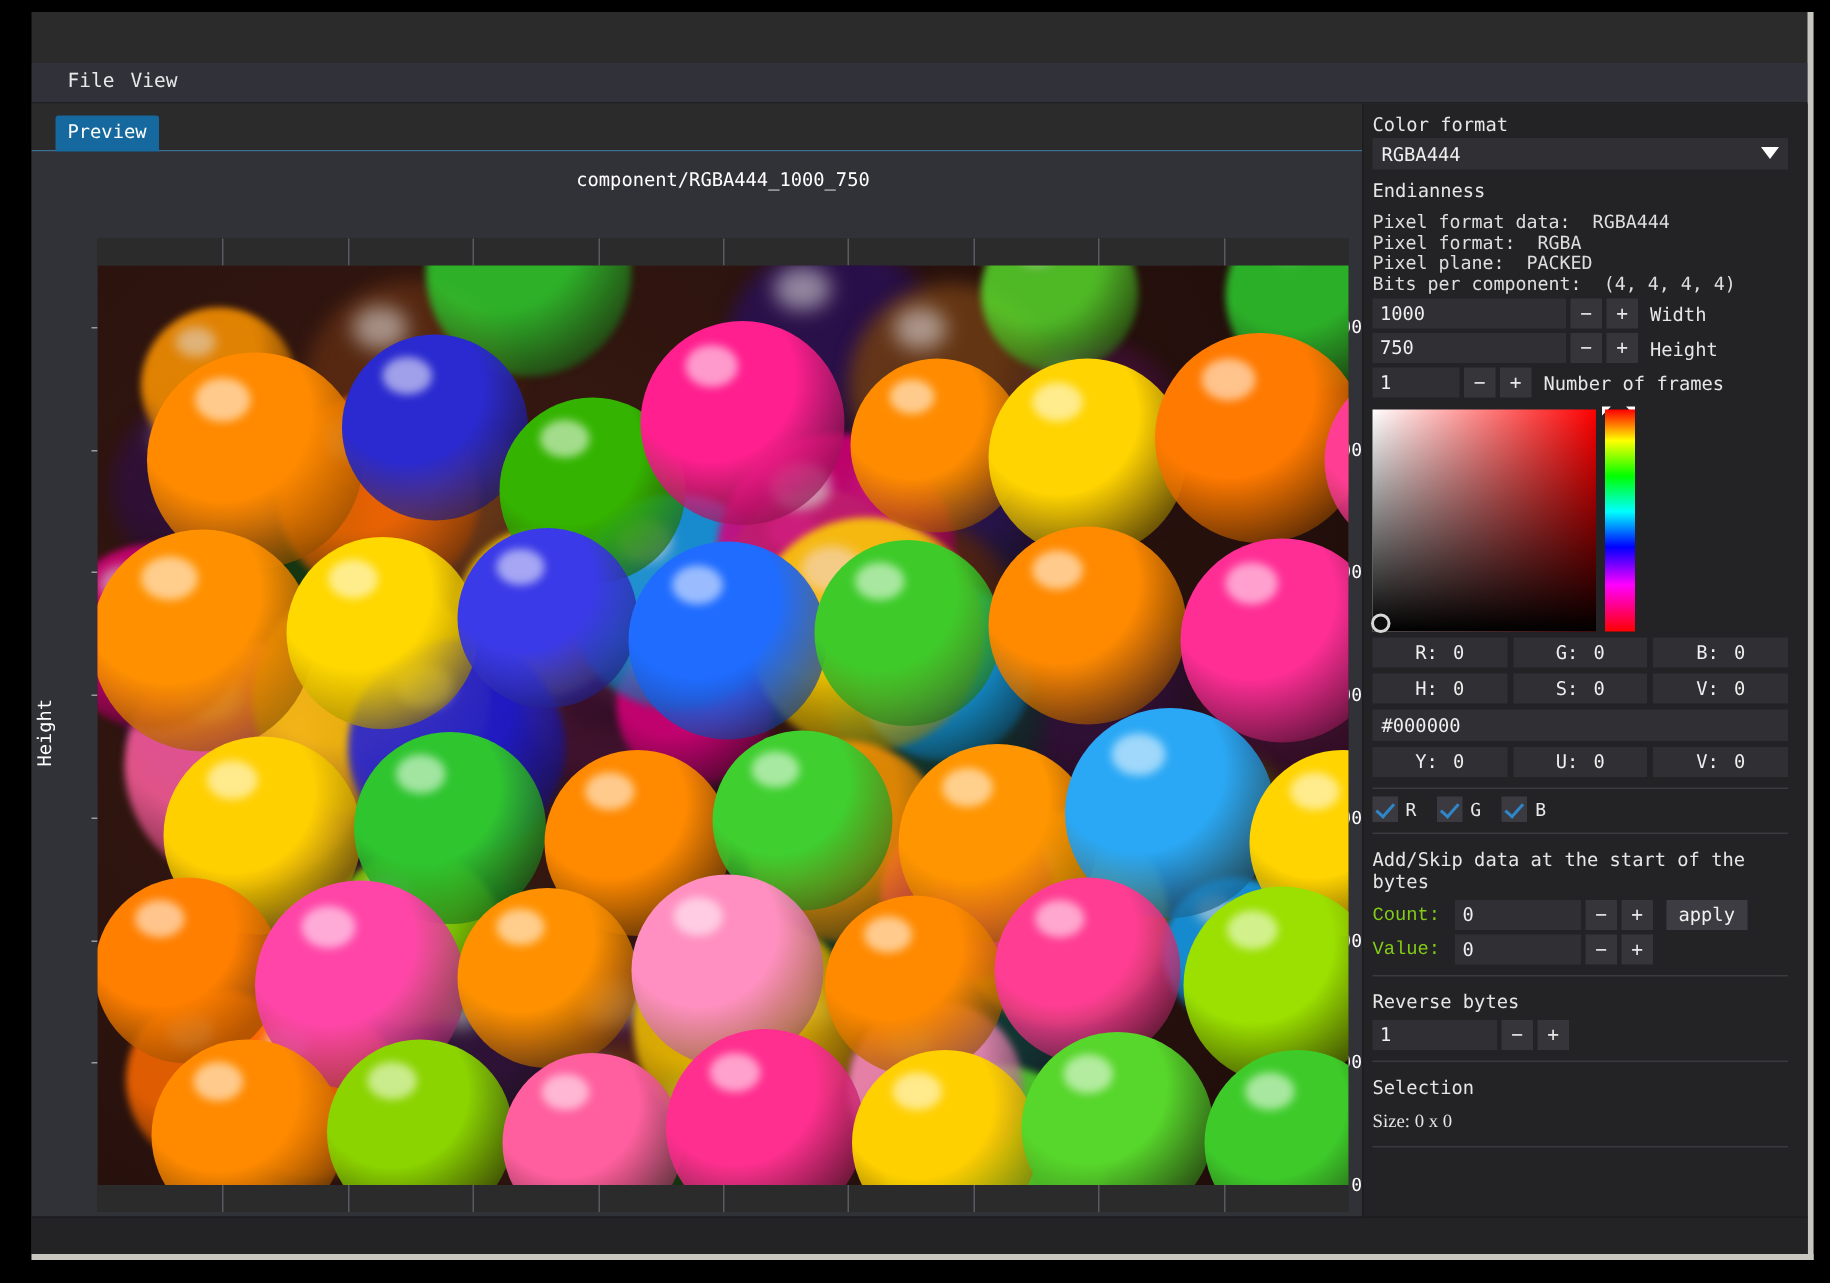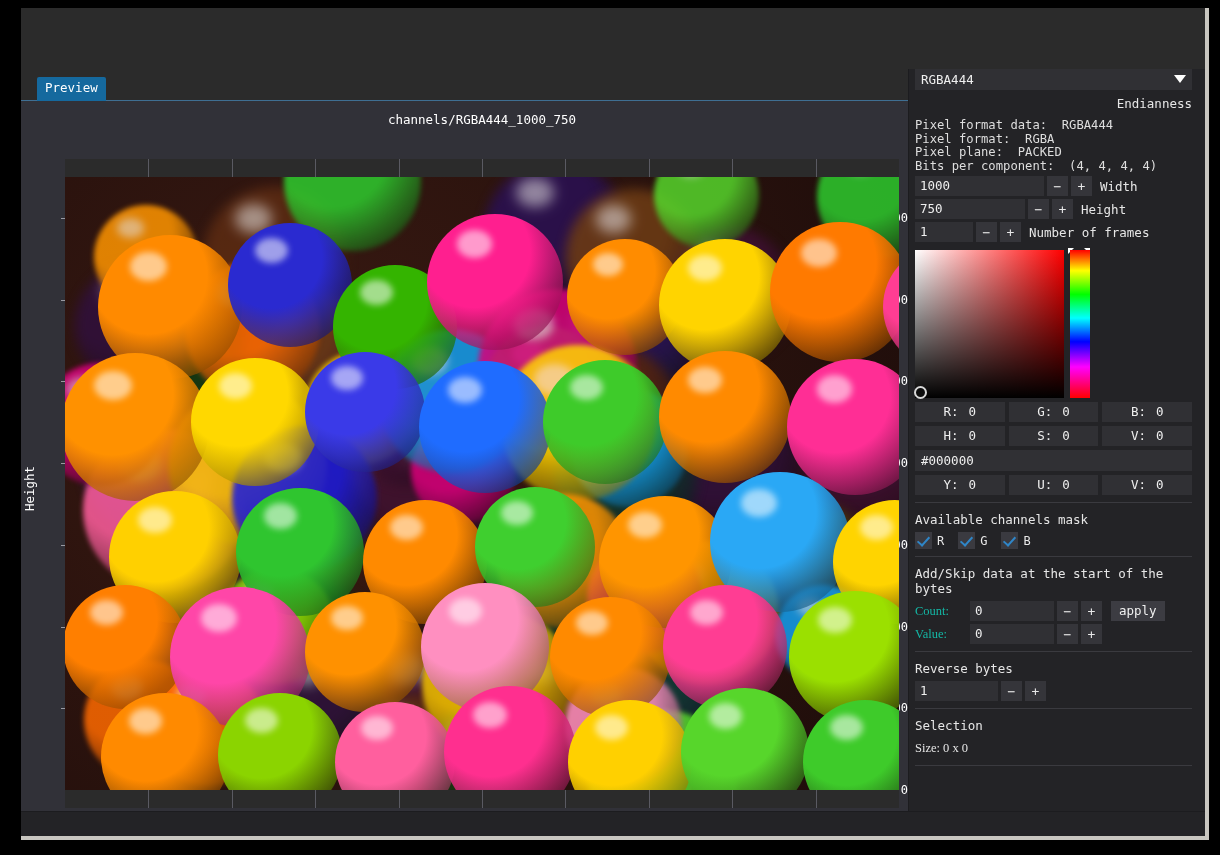--- a/index.html
+++ b/index.html
@@ -466,23 +466,23 @@
     color: #f0f0f0;
     font-size: 12.5px;
     font-family: "DejaVu Sans Mono", monospace;
     height: 20px;
     line-height: 20px;
     padding: 0 8px;
     margin-left: 6px;
     cursor: pointer;
   }
   .lbl-inline {
-    color: #14b8a6;
-    font-size: 12.5px;
-    font-family: Liberation Serif, serif;
+    color: #84cc16;
+    font-size: 12.5px;
+    font-family: Liberation Mono, monospace;
     width: 52px;
     flex: 0 0 52px;
   }
 
   
   .side-scroll {
     position: absolute;
     right: 0; top: 0;
     width: 8px; height: 767px;
     background: #232326;
@@ -499,30 +499,34 @@
     border-top: 1px solid #1c1c1f;
   }
 </style>
 </head>
 <body>
 
 <div id="app">
   <div class="window">
 
 
+    <div class="menubar">
+      <div class="menu-item menu-file">File</div>
+      <div class="menu-item menu-view">View</div>
+    </div>
 
     <div class="content">
 
       <div class="left-pane">
         <div class="tabbar">
           <div class="tab">Preview</div>
         </div>
 
         <div class="plot">
-          <div class="plot-title">channels/RGBA444_1000_750</div>
+          <div class="plot-title">component/RGBA444_1000_750</div>
 
           <div id="yticks">
               <div class="ytick-label" style="top: 689px;">0</div>
               <div class="ytick-label" style="top: 607.267px;">100</div>
               <div class="ytick-mark" style="top: 607.267px;"></div>
               <div class="ytick-label" style="top: 525.533px;">200</div>
               <div class="ytick-mark" style="top: 525.533px;"></div>
               <div class="ytick-label" style="top: 443.8px;">300</div>
               <div class="ytick-mark" style="top: 443.8px;"></div>
               <div class="ytick-label" style="top: 362.067px;">400</div>
@@ -678,42 +682,43 @@
               <div class="xtick-label" style="left: 794.6px; top: 717px;">900</div>
               <div class="xtick-label" style="left: 878px; top: 717px;">1000</div>
             </div>
           <div class="xlabel">Width</div>
         </div>
       </div>
 
       <div class="sidebar">
         <div class="side-inner">
 
+          <div class="sec-label" style="padding-top:6px;">Color format</div>
           <div class="combo">
             <span class="cval">RGBA444</span>
             <span class="carrow"></span>
           </div>
 
-          <div class="sec-label" style="padding-top:6px;text-align:right;">Endianness</div>
+          <div class="sec-label" style="padding-top:6px;">Endianness</div>
 
           <div style="height:6px;"></div>
           <div class="info-line">Pixel format data:  RGBA444</div>
           <div class="info-line">Pixel format:  RGBA</div>
           <div class="info-line">Pixel plane:  PACKED</div>
           <div class="info-line">Bits per component:  (4, 4, 4, 4)</div>
 
           <div class="spinrow">
             <div class="spin-input" style="width:129px;">1000</div>
             <div class="spin-btn">−</div>
             <div class="spin-btn">+</div>
             <div class="spin-tag">Width</div>
           </div>
 
           <div class="spinrow">
-            <div class="spin-input" style="width:110px;">750</div>
+            <div class="spin-input" style="width:129px;">750</div>
             <div class="spin-btn">−</div>
             <div class="spin-btn">+</div>
             <div class="spin-tag">Height</div>
           </div>
 
           <div class="spinrow">
             <div class="spin-input" style="width:58px;">1</div>
             <div class="spin-btn">−</div>
             <div class="spin-btn">+</div>
             <div class="spin-tag">Number of frames</div>
@@ -770,21 +775,20 @@
               <span>0</span>
             </div>
             <div class="val-box">
               <span>V:</span>
               <span>0</span>
             </div>
           </div>
 
           <div class="divider"></div>
 
-          <div class="sec-label">Available channels mask</div>
           <div class="cbrow">
             <div class="cbox"></div>
             <span class="cbtag">R</span>
             <div class="cbox"></div>
             <span class="cbtag">G</span>
             <div class="cbox"></div>
             <span class="cbtag">B</span>
           </div>
 
           <div class="divider"></div>

